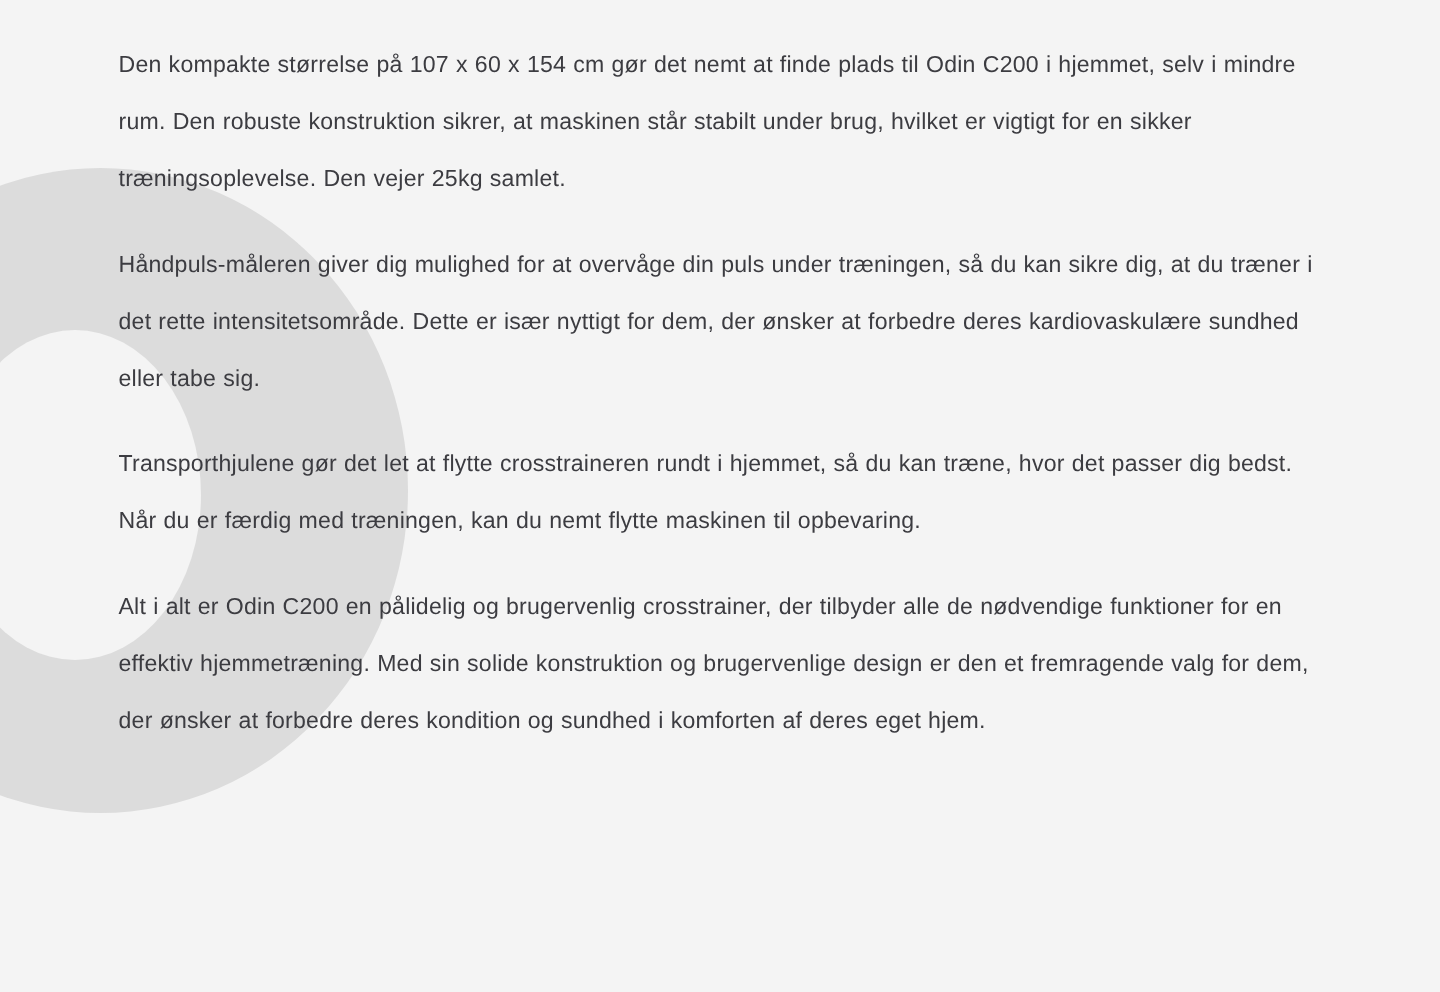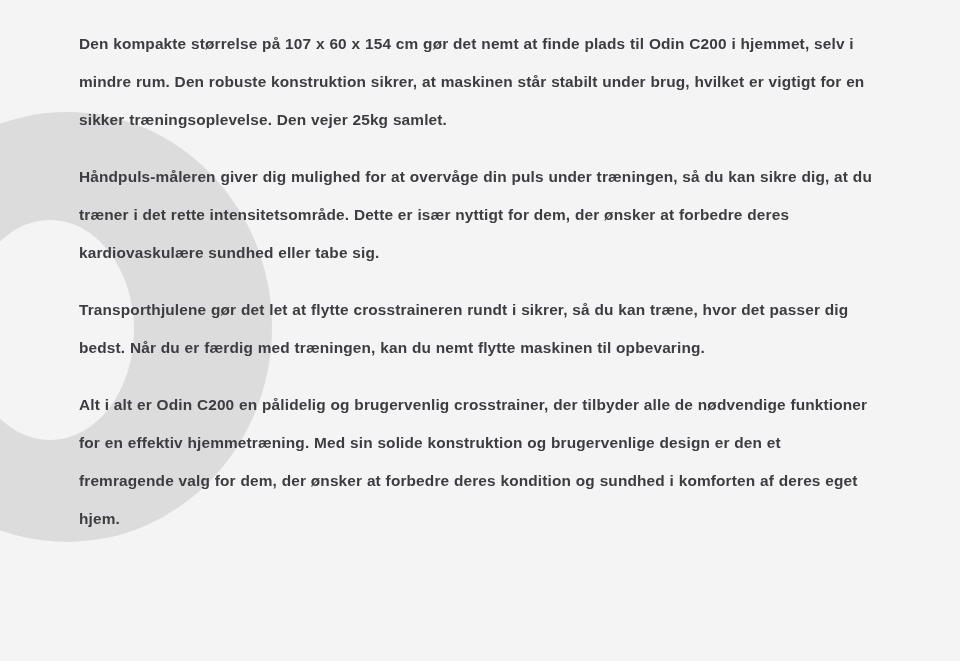--- a/index.html
+++ b/index.html
@@ -42,21 +42,21 @@
     width: 800px;
     z-index: 1;
   }
 
   p.para {
     margin: 0 0 19px 0;
     padding: 0;
     color: #3c3c41;
     font-size: 15.4px;
     line-height: 38px;
-    font-weight: 700;
+    font-weight: 400;
     letter-spacing: 0.15px;
     white-space: normal;
     word-spacing: 0.3px;
   }
 
   p.para:first-child {
     margin-top: 25px;
   }
 
   p.para:last-child {
@@ -74,17 +74,17 @@
         <rect x="0" y="0" width="430" height="430" fill="#ffffff"></rect>
         <ellipse cx="168" cy="218" rx="84" ry="110" fill="#000000"></ellipse>
       </mask>
     </defs>
     <ellipse cx="185" cy="215" rx="205" ry="215" fill="#dcdcdc" mask="url(#o-hole)"></ellipse>
   </svg>
 
   <div id="content">
     <p class="para">Den kompakte størrelse på 107 x 60 x 154 cm gør det nemt at finde plads til Odin C200 i hjemmet, selv i mindre rum. Den robuste konstruktion sikrer, at maskinen står stabilt under brug, hvilket er vigtigt for en sikker træningsoplevelse. Den vejer 25kg samlet.</p>
     <p class="para">Håndpuls-måleren giver dig mulighed for at overvåge din puls under træningen, så du kan sikre dig, at du træner i det rette intensitetsområde. Dette er især nyttigt for dem, der ønsker at forbedre deres kardiovaskulære sundhed eller tabe sig.</p>
-    <p class="para">Transporthjulene gør det let at flytte crosstraineren rundt i sikrer, så du kan træne, hvor det passer dig bedst. Når du er færdig med træningen, kan du nemt flytte maskinen til opbevaring.</p>
+    <p class="para">Transporthjulene gør det let at flytte crosstraineren rundt i hjemmet, så du kan træne, hvor det passer dig bedst. Når du er færdig med træningen, kan du nemt flytte maskinen til opbevaring.</p>
     <p class="para">Alt i alt er Odin C200 en pålidelig og brugervenlig crosstrainer, der tilbyder alle de nødvendige funktioner for en effektiv hjemmetræning. Med sin solide konstruktion og brugervenlige design er den et fremragende valg for dem, der ønsker at forbedre deres kondition og sundhed i komforten af deres eget hjem.</p>
   </div>
 
 </div>
 
 </body></html>

